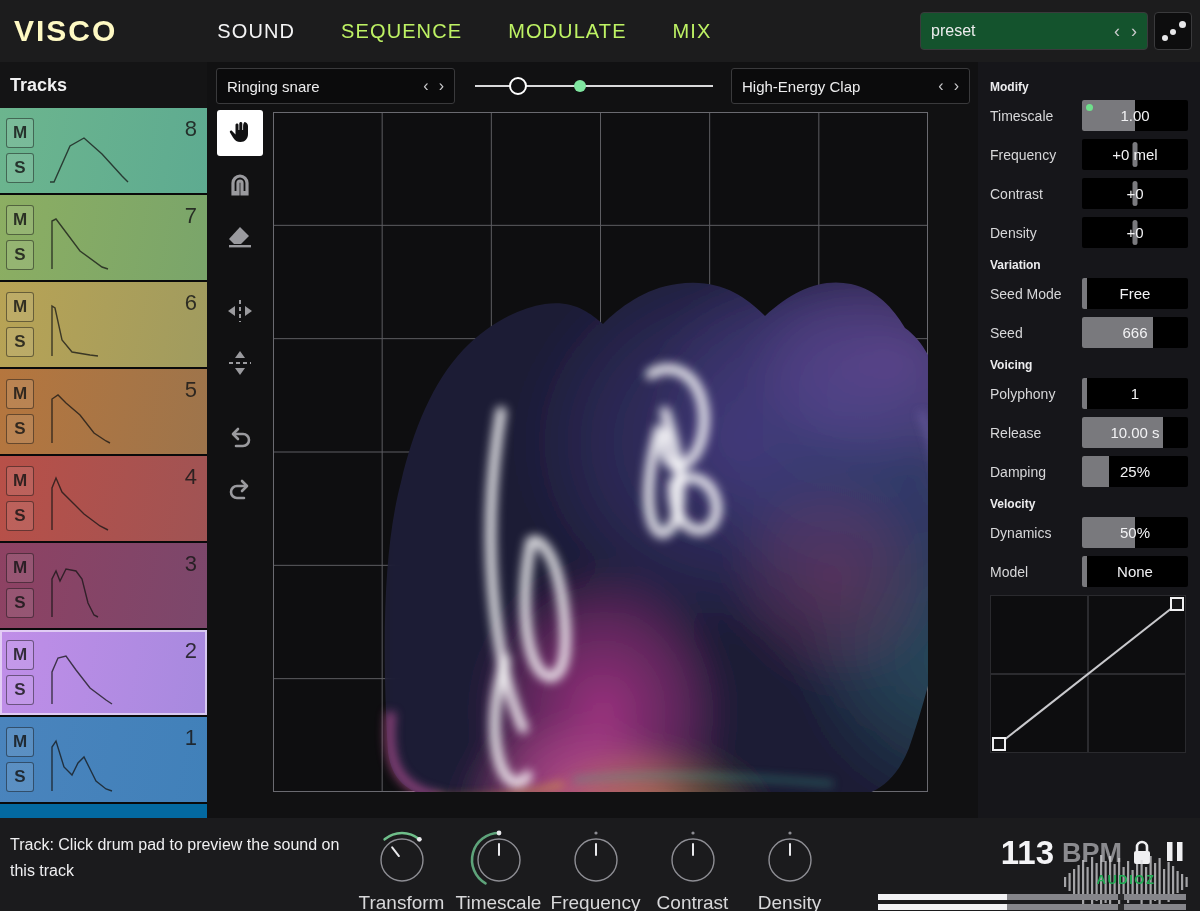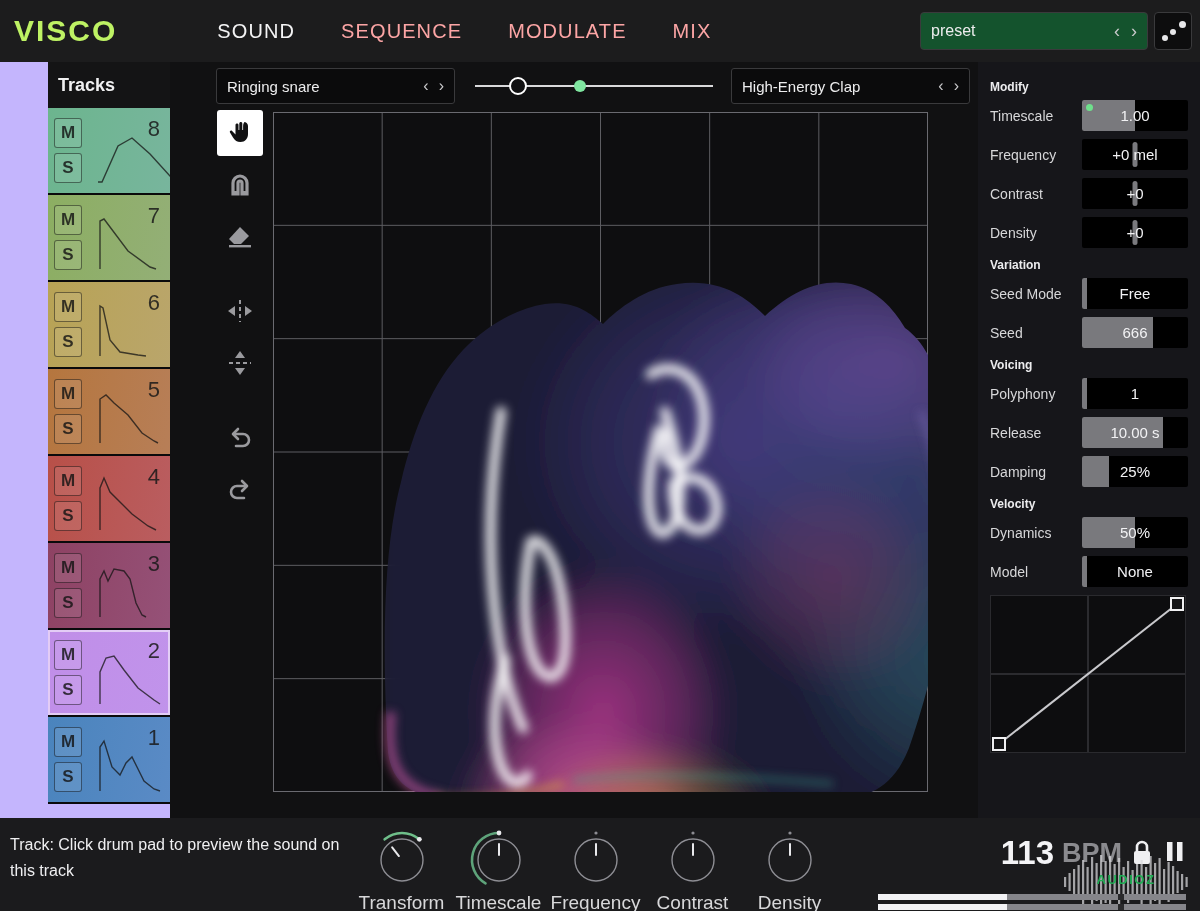--- a/index.html
+++ b/index.html
@@ -13,47 +13,46 @@
   .app { position: relative; width: 1200px; height: 911px; background: #111112; }
 
   
   .header {
     position: absolute; left: 0; top: 0; width: 1200px; height: 62px;
     background: #1c1c1d;
     display: flex; align-items: center;
   }
   .logo {
     margin-left: 14px; font-size: 30px; font-weight: bold; letter-spacing: 2px;
-    color: #bef264;
+    color: #fef9c3;
   }
   .nav { display: flex; align-items: center; margin-left: 100px; gap: 46px; }
   .nav-tab {
-    font-size: 20px; letter-spacing: 1.1px; color: #fca5a5; cursor: pointer;
+    font-size: 20px; letter-spacing: 1.1px; color: #bef264; cursor: pointer;
     font-weight: 500;
   }
   .nav-tab.active { color: #f4f4f5; }
   .preset-wrap {
     position: absolute; right: 52px; top: 12px; width: 228px; height: 38px;
     background: #14532d; border: 1px solid #3a3a3c; border-radius: 4px;
     display: flex; align-items: center; padding: 0 10px;
   }
   .preset-name { font-size: 16px; color: #ededee; flex: 1; }
   .preset-arrows { display: flex; gap: 11px; color: #c9c9cb; font-size: 18px; }
   .preset-arrows span { cursor: pointer; line-height: 1; }
   .dice-btn {
     position: absolute; right: 8px; top: 12px; width: 38px; height: 38px;
     background: #0d0d0e; border: 1px solid #3a3a3c; border-radius: 4px;
   }
   .dice-btn .dot { position: absolute; background: #e8e8ea; border-radius: 50%; }
 
   
   .tracks-panel {
-    position: absolute; left: 0; top: 62px; width: 170px; height: 756px;
-    background: #c4b5fd;
-    padding-left: 48px;
+    position: absolute; left: 0; top: 62px; width: 207px; height: 756px;
+    background: #0369a1;
   }
   .tracks-title {
     height: 46px; display: flex; align-items: center; padding-left: 10px;
     font-size: 18px; font-weight: bold; color: #f0f0f1; background: #141415;
   }
   .track-row {
     position: relative; height: 87px; border-bottom: 2px solid #0a0a0b;
     display: flex; align-items: center; overflow: hidden;
   }
   .track-row.selected { box-shadow: inset 0 0 0 2px rgba(255,255,255,0.55); }

